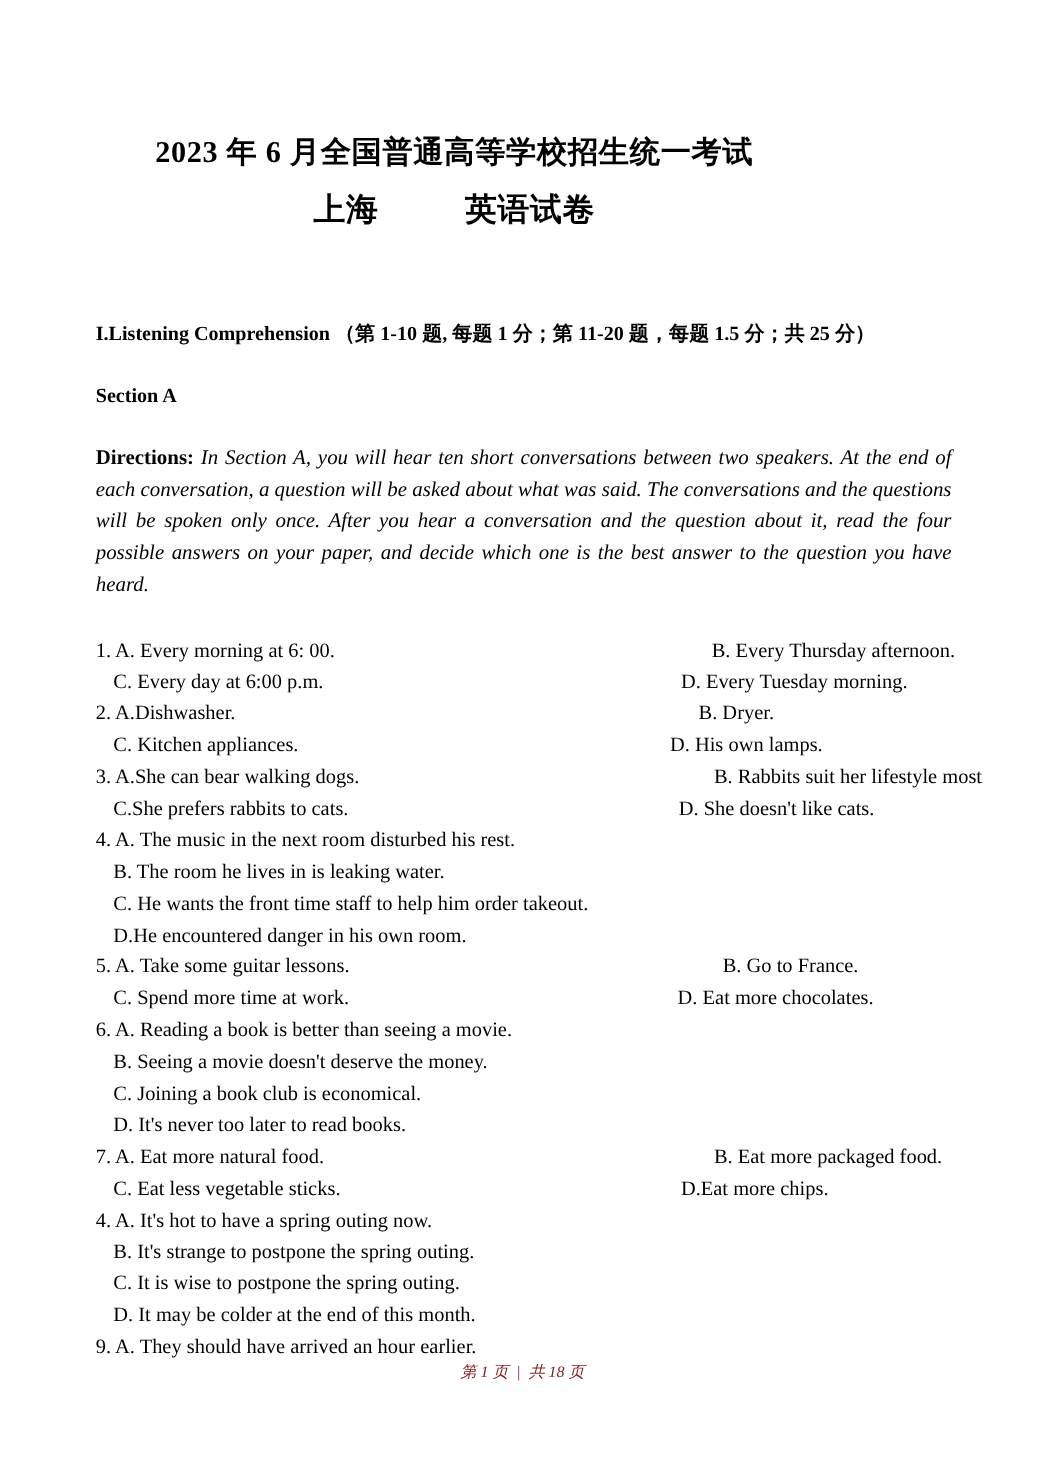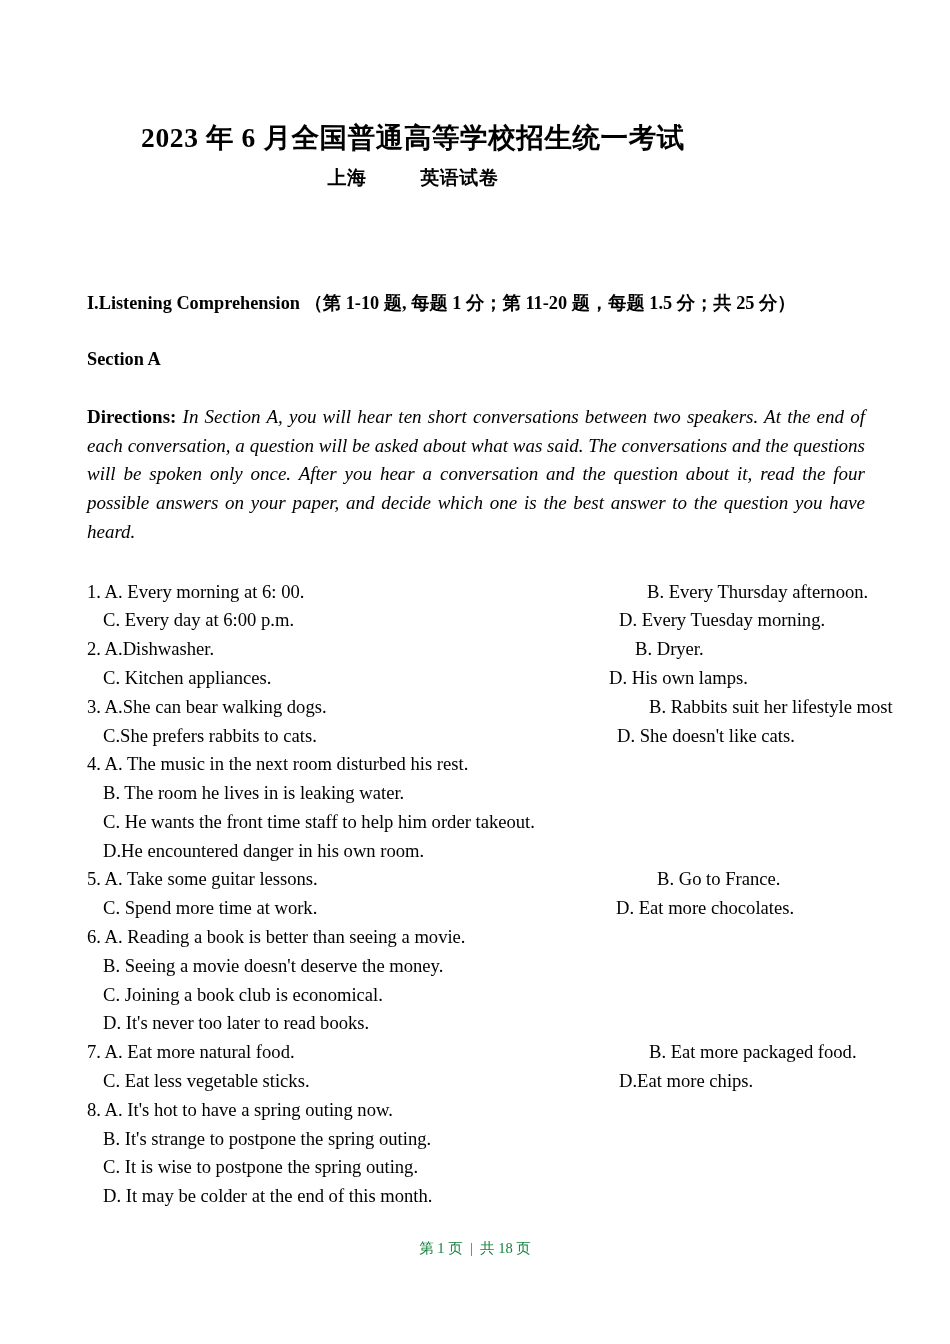--- a/index.html
+++ b/index.html
@@ -33,24 +33,25 @@
     text-align: center;
   }
   .doc-title {
     font-size: 27.5px;
     font-weight: bold;
     letter-spacing: 0.6px;
     line-height: 40px;
     white-space: pre;
   }
   .doc-subtitle {
-    font-size: 19px;
+    font-size: 29px;
     font-weight: bold;
     letter-spacing: 0.6px;
     line-height: 40px;
+    margin-top: 13px;
     white-space: pre;
   }
 
   
   .content {
     position: absolute;
     left: 87px;
     top: 262px;
     width: 778px;
     margin-top: 28px;
@@ -105,22 +106,23 @@
 
   
   .footer {
     position: absolute;
     left: 0;
     top: 1238px;
     width: 950px;
     text-align: center;
     font-size: 14.5px;
     line-height: 20px;
-    color: #15803d;
+    color: #7f1d1d;
     white-space: pre;
+    font-style: italic;
   }
 </style>
 </head>
 <body>
 
 <div class="page">
 
   <div class="title-block">
     <div class="doc-title">2023 年 6 月全国普通高等学校招生统一考试</div>
     <div class="doc-subtitle">上海          英语试卷</div>
@@ -163,24 +165,27 @@
           <div class="q-line"><span>6. A. Reading a book is better than seeing a movie.</span></div>
           <div class="q-line indent"><span>B. Seeing a movie doesn't deserve the money.</span></div>
           <div class="q-line indent"><span>C. Joining a book club is economical.</span></div>
           <div class="q-line indent"><span>D. It's never too later to read books.</span></div>
         </div>
         <div class="q-block">
           <div class="q-line"><span>7. A. Eat more natural food.</span><span class="colB" style="left: 562px;">B. Eat more packaged food.</span></div>
           <div class="q-line indent"><span>C. Eat less vegetable sticks.</span><span class="colB" style="left: 532px;">D.Eat more chips.</span></div>
         </div>
         <div class="q-block">
-          <div class="q-line"><span>8. A. It's hot to have a spring outing now.</span></div>
+          <div class="q-line"><span>4. A. It's hot to have a spring outing now.</span></div>
           <div class="q-line indent"><span>B. It's strange to postpone the spring outing.</span></div>
           <div class="q-line indent"><span>C. It is wise to postpone the spring outing.</span></div>
           <div class="q-line indent"><span>D. It may be colder at the end of this month.</span></div>
+        </div>
+        <div class="q-block">
+          <div class="q-line"><span>9. A. They should have arrived an hour earlier.</span></div>
         </div>
       </div>
 
   </div>
 
   <div class="footer">第 1 页  |  共 18 页</div>
 
 </div>
 
 </body></html>

